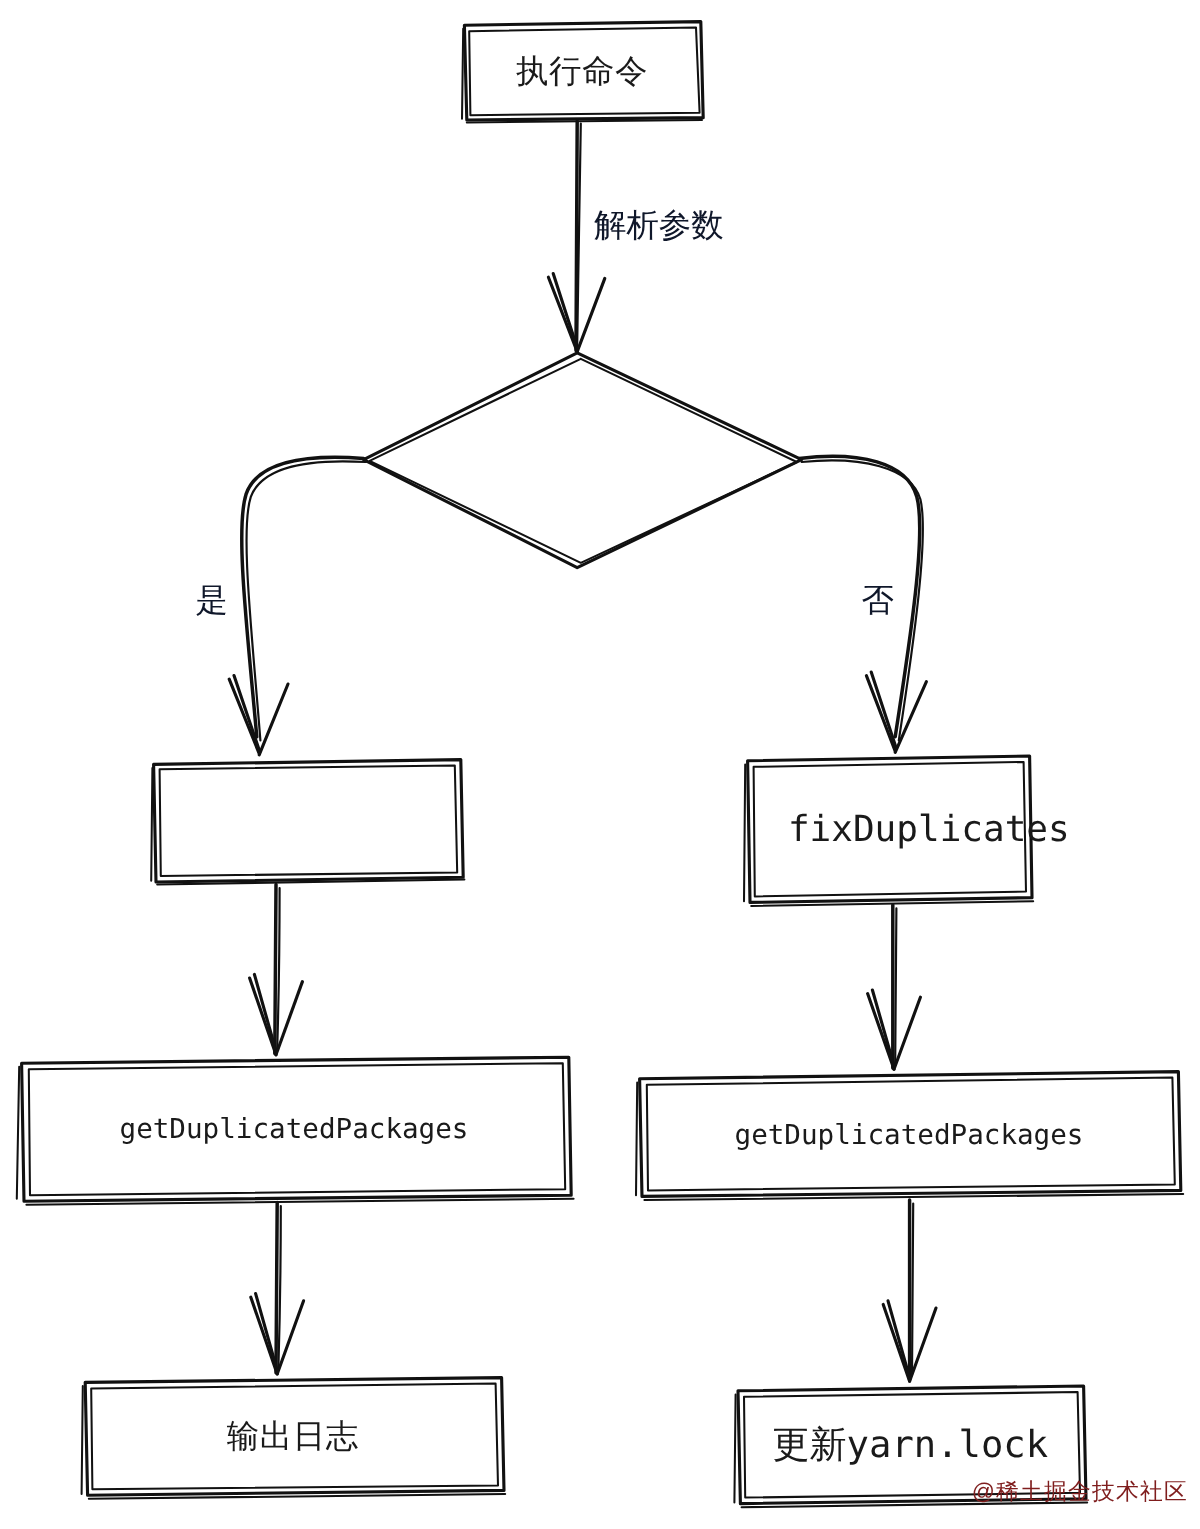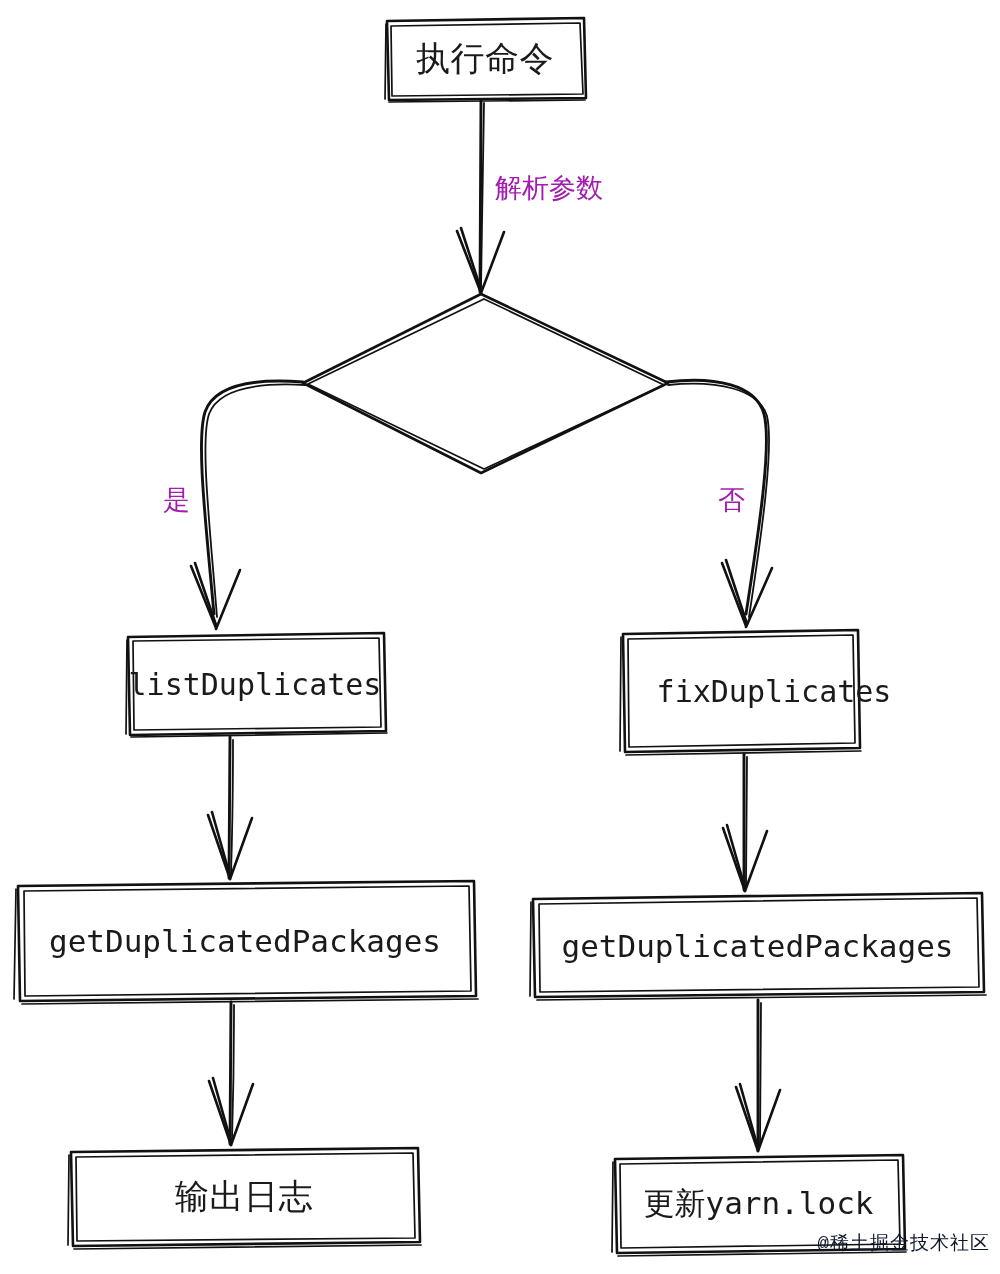--- a/index.html
+++ b/index.html
@@ -25,50 +25,50 @@
     position: absolute;
     display: flex;
     align-items: center;
     justify-content: center;
     color: #1a1a1a;
     white-space: nowrap;
     pointer-events: none;
   }
   .label-cjk {
     font-family: Liberation Serif, serif;
-    font-size: 34px;
+    font-size: 27px;
     letter-spacing: 0.5px;
   }
   .label-mono {
     font-family: "DejaVu Sans Mono", "Liberation Mono", monospace;
     font-size: 30px;
     letter-spacing: 0px;
   }
   .label-mono-big {
     font-family: "DejaVu Sans Mono", "Liberation Mono", monospace;
-    font-size: 31px;
+    font-size: 23px;
   }
   .label-mixed {
     font-family: "DejaVu Sans Mono", "Liberation Mono", monospace;
     font-size: 31px;
   }
   .edge-label {
     position: absolute;
     font-family: "DejaVu Sans", "Liberation Sans", sans-serif;
     font-size: 27px;
-    color: #a21caf;
+    color: #0f172a;
     white-space: nowrap;
   }
   .watermark {
     position: absolute;
     right: 10px;
     bottom: 18px;
-    font-family: Liberation Mono, monospace;
+    font-family: Liberation Sans, sans-serif;
     font-size: 19px;
-    color: #0f172a;
+    color: #7f1d1d;
     letter-spacing: 1px;
     white-space: nowrap;
   }
   .sk { fill: none; stroke: #111111; stroke-linecap: round; stroke-linejoin: round; }
   .sk-box { stroke-width: 2.6; }
   .sk-box2 { stroke-width: 1.7; }
   .sk-edge { stroke-width: 2.9; }
   .sk-edge2 { stroke-width: 1.8; }
   .sk-head { stroke-width: 2.6; }
 </style>
@@ -180,21 +180,20 @@
       <path class="sk sk-box" d="M615 1159 L903 1155 L905 1249 L617 1253 Z"></path>
       <path class="sk sk-box2" d="M620 1164 L898 1160 L900 1244 L621 1248 L620 1164"></path>
       <path class="sk sk-box2" d="M613 1162 L612 1252 M618 1256 L906 1252"></path>
     </g>
 
   </svg>
 
   <div class="node-label label-cjk" style="left:385px; top:18px; width:200px; height:82px;">执行命令</div>
 
 
-  <div class="node-label label-mono" style="left:125px; top:633px; width:260px; height:102px;">listDuplicates</div>
 
   <div class="node-label label-mono" style="left:620px; top:630px; width:240px; height:122px;padding-left:34px;">fixDuplicates</div>
 
   <div class="node-label label-mono-big" style="left:15px; top:882px; width:460px; height:118px;">getDuplicatedPackages</div>
 
   <div class="node-label label-mono-big" style="left:530px; top:895px; width:455px; height:102px;">getDuplicatedPackages</div>
 
   <div class="node-label label-cjk" style="left:68px; top:1148px; width:352px; height:98px;">输出日志</div>
 
   <div class="node-label label-mixed" style="left:612px; top:1155px; width:293px; height:98px;">更新yarn.lock</div>

